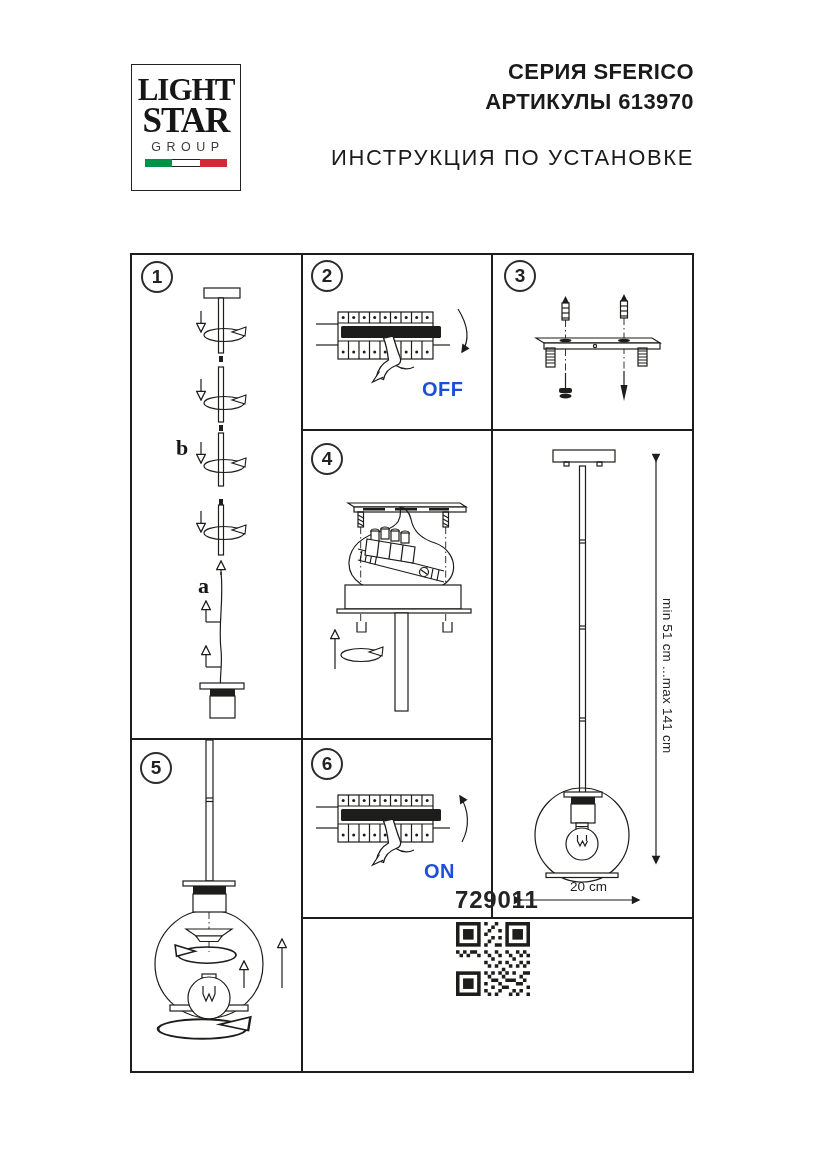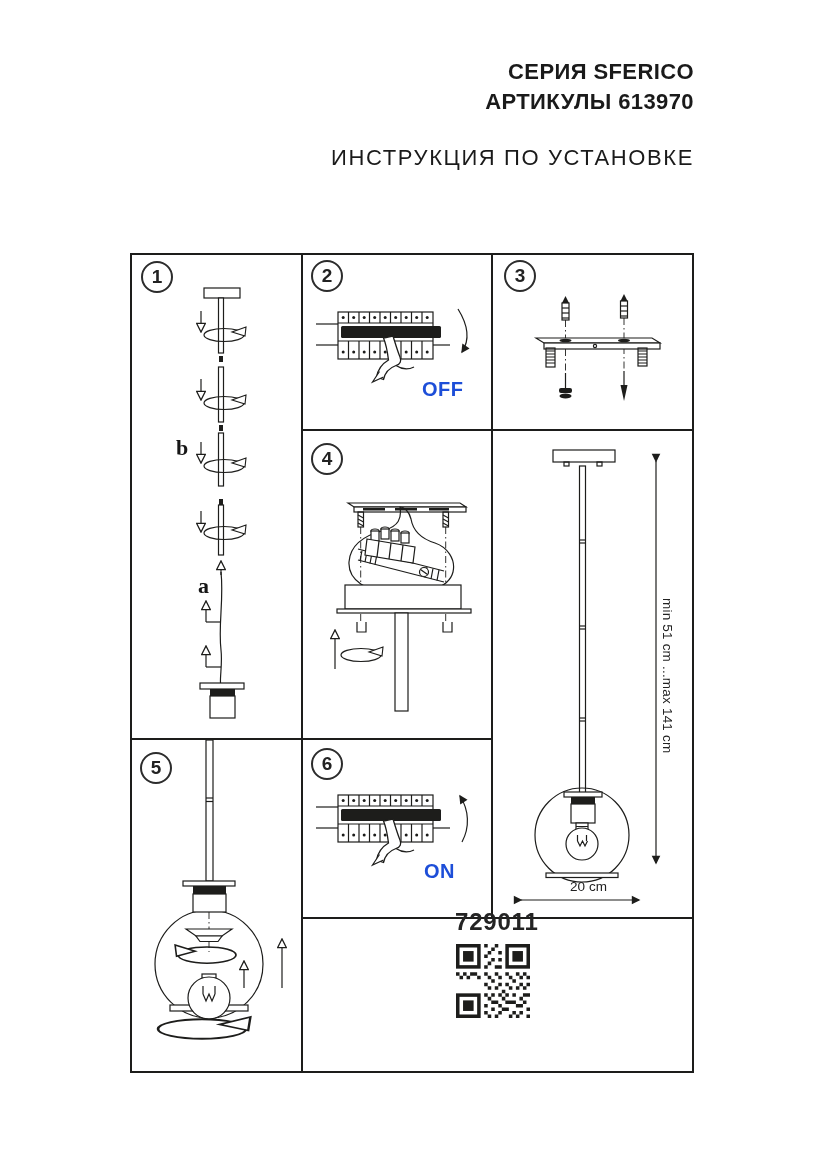--- a/index.html
+++ b/index.html
@@ -101,20 +101,30 @@
         <circle cx="89.2" cy="40" r="1.5" class="fl"></circle>
       <line x1="-22" y1="12" x2="0" y2="12" class="ln"></line>
       <line x1="-22" y1="33" x2="0" y2="33" class="ln"></line>
       <line x1="95" y1="33" x2="112" y2="33" class="ln"></line>
     </g>
   </defs>
 </svg>
 
 <div class="page">
 
+  <div class="logo-box">
+    <div class="logo-light">LIGHT</div>
+    <div class="logo-star">STAR</div>
+    <div class="logo-group">GROUP</div>
+    <div class="logo-flag">
+      <span style="background:#009246"></span>
+      <span style="background:#ffffff;border-top:1px solid #222;border-bottom:1px solid #222"></span>
+      <span style="background:#ce2b37"></span>
+    </div>
+  </div>
 
   <div class="titles">
     <div class="t-big">СЕРИЯ SFERICO</div>
     <div class="t-big">АРТИКУЛЫ 613970</div>
     <div class="t-gap"></div>
     <div class="t-instr">ИНСТРУКЦИЯ ПО УСТАНОВКЕ</div>
   </div>
 
   <div class="gline" style="left:130px;top:253px;width:564px;height:2px"></div>
   <div class="gline" style="left:130px;top:1071px;width:564px;height:2px"></div>
@@ -300,21 +310,21 @@
       <rect x="83" y="392" width="12" height="10" class="lw" stroke-width="1"></rect>
       <path d="M83,395.5h12M83,399h12" class="ln" stroke-width=".7"></path>
       <circle cx="89" cy="413" r="16" class="lw" stroke-width="1.2"></circle>
       <path d="M84.5,404 v6 M93.5,404 v6 M84.5,410 l2.5,5 2.5,-5 2.5,5 2.5,-5" class="ln" stroke-width=".8"></path>
       <rect x="53" y="442" width="72" height="4.5" class="lw"></rect>
       <line x1="163" y1="30" x2="163" y2="432" class="ln" marker-start="url(#mf)" marker-end="url(#mf)"></line>
       <line x1="28" y1="469" x2="146" y2="469" class="ln" marker-start="url(#mf)" marker-end="url(#mf)"></line>
     </svg>
   </div>
 
-  <div class="cell" style="left:303px;top:890px;width:390px;height:108px">
+  <div class="cell" style="left:303px;top:868px;width:390px;height:108px">
     <div class="article-num">729011</div>
     <svg class="qr" width="74" height="74" viewBox="0 0 73.5 73.5">
       <g>
         <rect x="0" y="0" width="24.5" height="24.5" class="fl"></rect>
           <rect x="3.5" y="3.5" width="17.5" height="17.5" fill="#fff"></rect>
           <rect x="7" y="7" width="10.5" height="10.5" class="fl"></rect>
       </g>
       <g>
         <rect x="49" y="0" width="24.5" height="24.5" class="fl"></rect>
           <rect x="52.5" y="3.5" width="17.5" height="17.5" fill="#fff"></rect>

